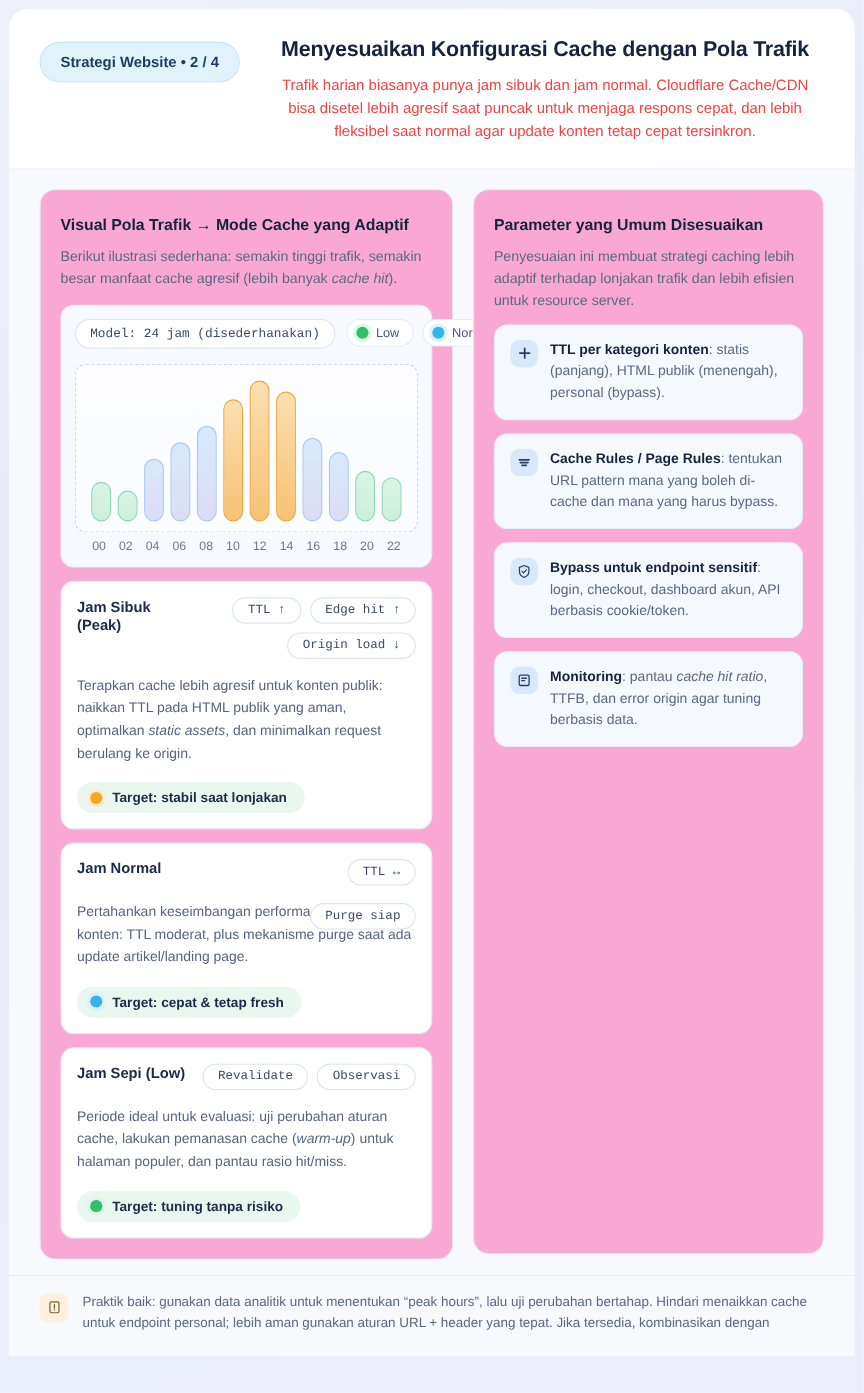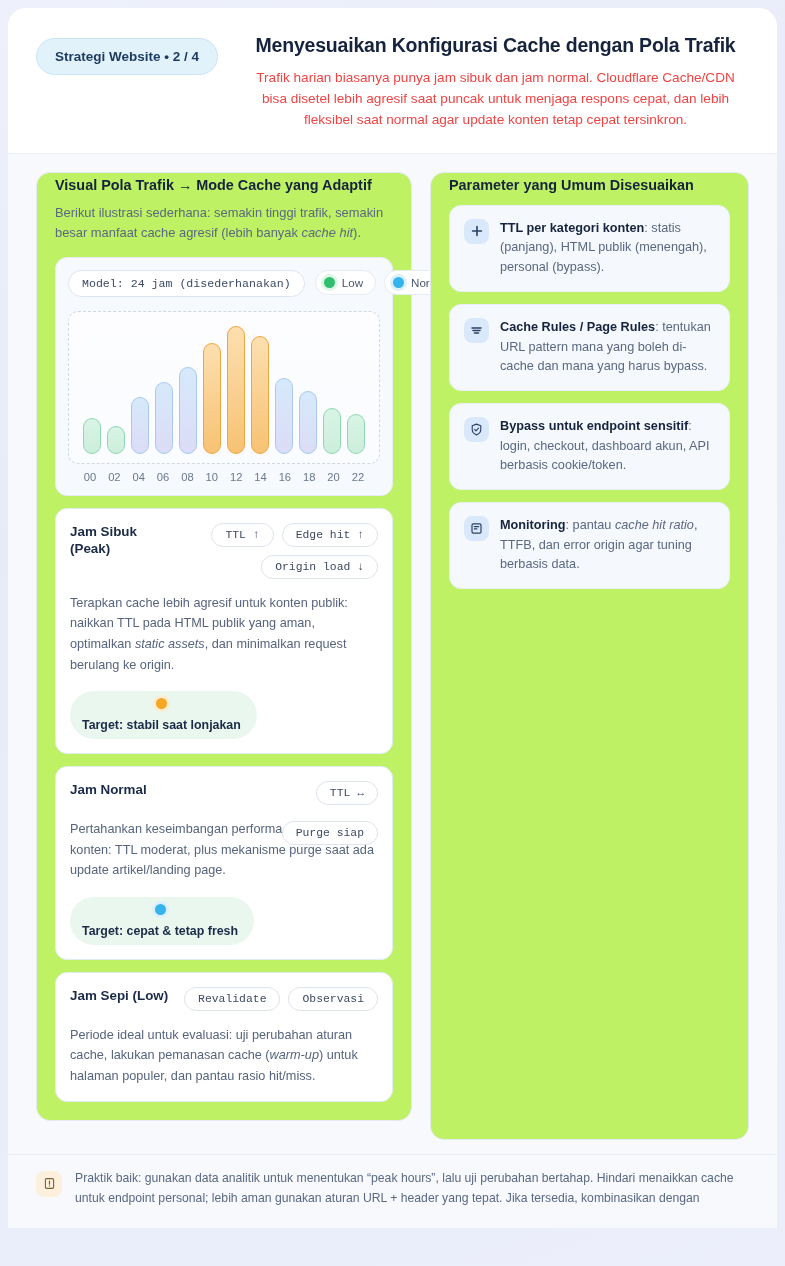--- a/index.html
+++ b/index.html
@@ -41,24 +41,24 @@
 
   
   .body-wrap {
     background: #f7f9fd;
     padding: 18px 28px 14px 28px;
     display: flex;
     gap: 18px;
     align-items: flex-start;
   }
   .panel {
-    background: #bef264;
+    background: #f9a8d4;
     border: 1px solid #e4e9f2;
     border-radius: 14px;
-    padding: 4px 18px 18px 18px;
+    padding: 24px 18px 18px 18px;
   }
   .panel-left { width: 376px; flex: 0 0 376px; }
   .panel-right { flex: 1 1 auto; min-height: 968px; }
   .panel-title { font-size: 14.4px; font-weight: bold; color: #16233d; }
   .panel-desc { margin-top: 10px; font-size: 12.9px; line-height: 1.55; color: #5b6881; }
   .panel-desc i { font-style: italic; }
 
   
   .chart-box {
     margin-top: 14px;
@@ -143,21 +143,20 @@
   .target {
     margin-top: 16px;
     display: inline-flex;
     align-items: center;
     gap: 9px;
     border-radius: 999px;
     padding: 7px 16px 7px 12px;
     font-size: 12.4px;
     font-weight: bold;
     color: #1b2a47;
-    flex-direction: column;
   }
   .target.t-peak   { background: #eaf7ef; }
   .target.t-normal { background: #eaf7ef; }
   .target.t-low    { background: #eaf7ef; }
 
   
   .param-item {
     margin-top: 12px;
     background: #f5f9fe;
     border: 1px solid #e8effa;
@@ -295,25 +294,30 @@
 
       <div class="hour-card">
         <div class="hc-head">
           <div class="hc-title">Jam Sepi (Low)</div>
           <div class="chip-wrap">
             <span class="code-chip">Revalidate</span>
             <span class="code-chip">Observasi</span>
           </div>
         </div>
         <div class="hc-body"><span>Periode ideal untuk evaluasi: uji perubahan aturan cache, lakukan pemanasan cache (</span><i>warm-up</i><span>) untuk halaman populer, dan pantau rasio hit/miss.</span></div>
+        <div class="target t-low">
+            <span class="dot dot-low"></span>
+            <span>Target: tuning tanpa risiko</span>
+          </div>
       </div>
     </div>
 
     <div class="panel panel-right">
       <div class="panel-title">Parameter yang Umum Disesuaikan</div>
+      <div class="panel-desc">Penyesuaian ini membuat strategi caching lebih adaptif terhadap lonjakan trafik dan lebih efisien untuk resource server.</div>
 
       <div class="param-item">
         <div class="pi-icon">
           <svg width="12" height="12" viewBox="0 0 12 12">
               <path d="M6 1.6v8.8M1.6 6h8.8" stroke="#2b3f63" stroke-width="1.6" stroke-linecap="round"></path>
             </svg>
         </div>
         <div class="pi-text"><b>TTL per kategori konten</b><span>: statis (panjang), HTML publik (menengah), personal (bypass).</span></div>
       </div>
 

